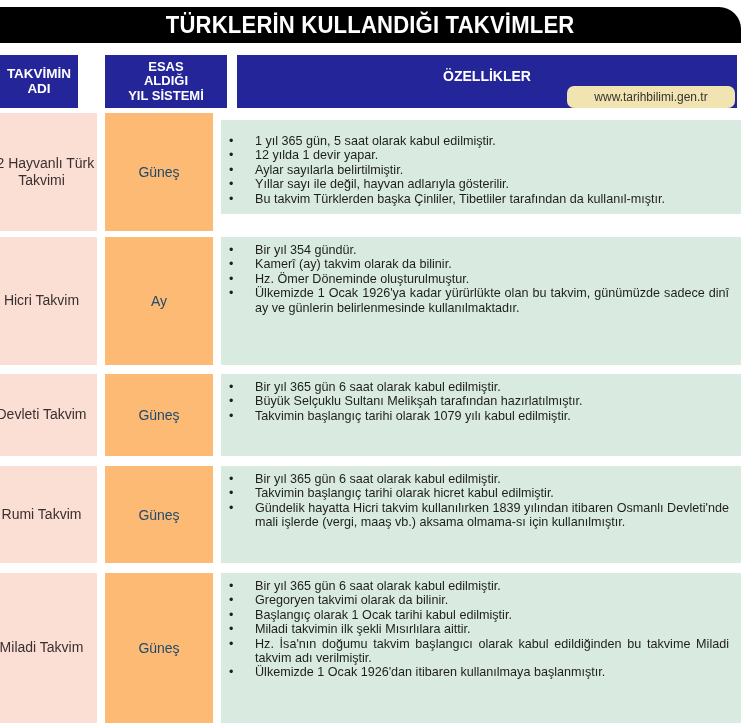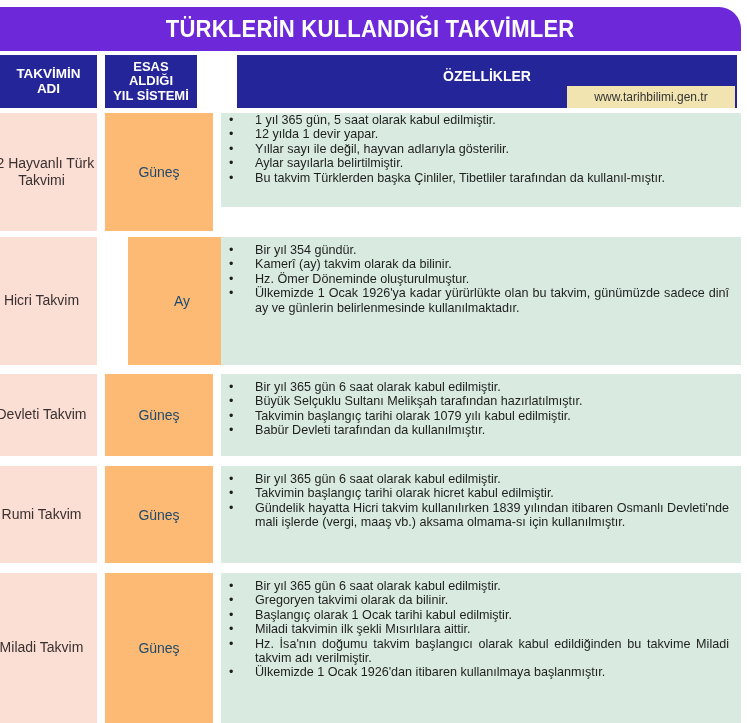--- a/index.html
+++ b/index.html
@@ -1,42 +1,42 @@
 <!DOCTYPE html>
 <html><head>
 <meta charset="utf-8">
 <style>
   * { box-sizing: border-box; margin: 0; padding: 0; }
   html, body { width: 747px; height: 723px; background: #ffffff; overflow: hidden; }
   body { position: relative; font-family: "Liberation Sans", sans-serif; }
 
   .title-bar {
-    position: absolute; left: 0; top: 7px; width: 741px; height: 44px;
-    background: #6d28d9; border-top-right-radius: 22px;
+    position: absolute; left: 0; top: 7px; width: 741px; height: 36px;
+    background: #000000; border-top-right-radius: 22px;
     color: #ffffff; font-weight: bold; font-size: 24px;
     display: flex; align-items: center; justify-content: center;
     letter-spacing: 0.2px;
   }
   .title-bar span { transform: scaleX(0.92); display: inline-block; }
 
   .hdr {
     position: absolute; top: 55px; height: 53px;
     background: #25259a; color: #ffffff; font-weight: bold;
     display: flex; align-items: center; justify-content: center; text-align: center;
     line-height: 1.08;
   }
-  .hdr-name { left: 0; width: 97px; font-size: 13.5px; }
-  .hdr-sys { left: 105px; width: 92px; font-size: 13px; }
+  .hdr-name { left: 0; width: 78px; font-size: 13.5px; }
+  .hdr-sys { left: 105px; width: 122px; font-size: 13px; }
   .hdr-feat { left: 221px; width: 500px; font-size: 14px; padding-bottom: 10px; margin-left: 16px; }
   .hdr .lines span { display: block; }
 
   .watermark {
     position: absolute; left: 567px; top: 86px; width: 168px; height: 22px;
     background: #f2e4b0; color: #333333; font-size: 12px;
-    display: flex; align-items: center; justify-content: center;
+    display: flex; align-items: center; justify-content: center; border-radius: 7px;
   }
 
   .cell { position: absolute; display: flex; align-items: center; }
   .c-name { left: 0; width: 97px; background: #fbdfd4; color: #3a3030; font-size: 14px;
             justify-content: center; text-align: center; line-height: 1.25; }
   .c-name .txt { margin-left: -14px; }
   .c-sys { left: 105px; width: 108px; background: #fdba74; color: #1f4a6e; font-size: 14px;
            justify-content: center; }
   .c-feat { left: 221px; width: 520px; background: #d9ebe0; color: #1e1e1e; font-size: 12.6px;
             align-items: flex-start; padding: 6px 12px 4px 6px; }
@@ -68,34 +68,34 @@
   <span>ÖZELLİKLER</span>
 </div>
 <div class="watermark">www.tarihbilimi.gen.tr</div>
 
 <div class="cell c-name" style="top:113px;height:118px;">
   <span class="txt">12 Hayvanlı Türk Takvimi</span>
 </div>
 <div class="cell c-sys" style="top:113px;height:118px;">
   <span>Güneş</span>
 </div>
-<div class="cell c-feat" style="top:113px;height:94px;padding-top:0;">
+<div class="cell c-feat" style="top:120px;height:94px;padding-top:14px;">
   <ul>
     <li>1 yıl 365 gün, 5 saat olarak kabul edilmiştir.</li>
     <li>12 yılda 1 devir yapar.</li>
+    <li>Aylar sayılarla belirtilmiştir.</li>
     <li>Yıllar sayı ile değil, hayvan adlarıyla gösterilir.</li>
-    <li>Aylar sayılarla belirtilmiştir.</li>
     <li>Bu takvim Türklerden başka Çinliler, Tibetliler tarafından da kullanıl-mıştır.</li>
   </ul>
 </div>
 
 <div class="cell c-name" style="top:237px;height:128px;">
   <span class="txt">Hicri Takvim</span>
 </div>
-<div class="cell c-sys" style="top:237px;height:128px;margin-left:23px;">
+<div class="cell c-sys" style="top:237px;height:128px;">
   <span>Ay</span>
 </div>
 <div class="cell c-feat" style="top:237px;height:128px;">
   <ul>
     <li>Bir yıl 354 gündür.</li>
     <li>Kamerî (ay) takvim olarak da bilinir.</li>
     <li>Hz. Ömer Döneminde oluşturulmuştur.</li>
     <li>Ülkemizde 1 Ocak 1926'ya kadar yürürlükte olan bu takvim, günümüzde sadece dinî ay ve günlerin belirlenmesinde kullanılmaktadır.</li>
   </ul>
 </div>
@@ -104,21 +104,20 @@
   <span class="txt">Devleti Takvim</span>
 </div>
 <div class="cell c-sys" style="top:374px;height:82px;">
   <span>Güneş</span>
 </div>
 <div class="cell c-feat" style="top:374px;height:82px;">
   <ul>
     <li>Bir yıl 365 gün 6 saat olarak kabul edilmiştir.</li>
     <li>Büyük Selçuklu Sultanı Melikşah tarafından hazırlatılmıştır.</li>
     <li>Takvimin başlangıç tarihi olarak 1079 yılı kabul edilmiştir.</li>
-    <li>Babür Devleti tarafından da kullanılmıştır.</li>
   </ul>
 </div>
 
 <div class="cell c-name" style="top:466px;height:97px;">
   <span class="txt">Rumi Takvim</span>
 </div>
 <div class="cell c-sys" style="top:466px;height:97px;">
   <span>Güneş</span>
 </div>
 <div class="cell c-feat" style="top:466px;height:97px;">

